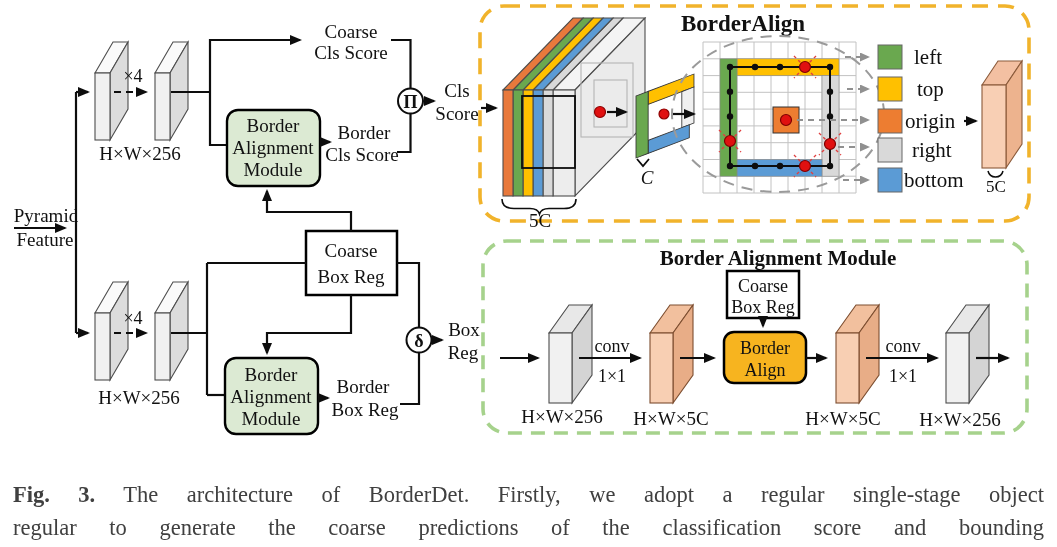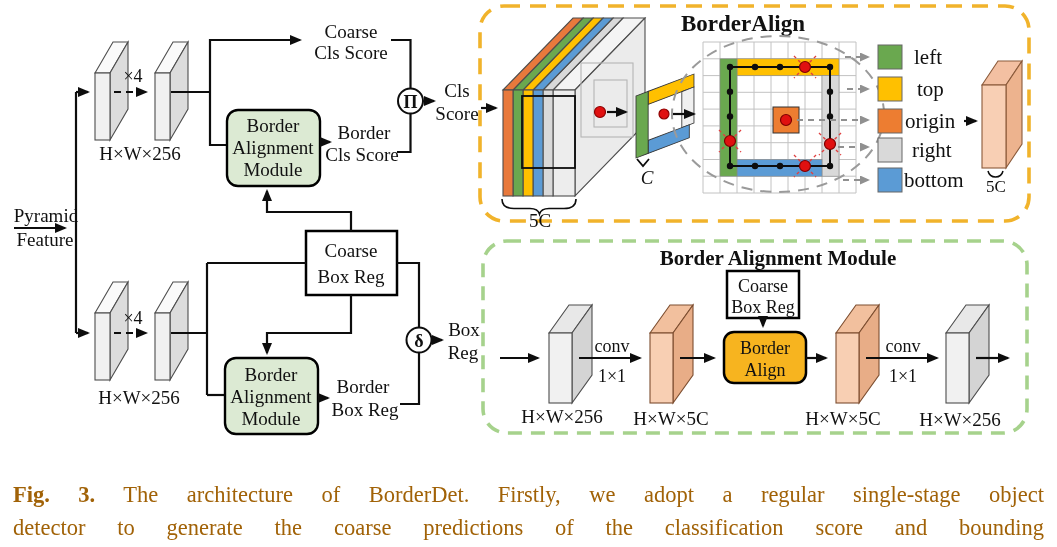--- a/index.html
+++ b/index.html
@@ -7,21 +7,21 @@
   .fig-wrap{width:1057px;height:462px;position:relative;}
   svg{display:block;}
   svg text{font-family:"Liberation Serif","DejaVu Serif",serif;fill:#111;}
   .t-mid{text-anchor:middle;}
   .lbl{font-size:19px;}
   .lbl-sm{font-size:18px;}
   .title-b{font-size:23px;font-weight:bold;}
   .title-b2{font-size:21px;font-weight:bold;}
   .leg{font-size:21px;}
   .sym{font-size:18px;font-weight:bold;}
-  .caption{margin:16px 13px 0 13px;color:#a16207;font-size:22.5px;line-height:33px;}
+  .caption{margin:16px 13px 0 13px;color:#404040;font-size:22.5px;line-height:33px;}
   .cap-line{text-align:justify;text-align-last:justify;white-space:normal;}
   .ln{stroke:#0d0d0d;stroke-width:2.2;fill:none;}
   .ln-thin{stroke:#0d0d0d;stroke-width:1.8;fill:none;}
   .dash{stroke-dasharray:7 5;}
   .gdash{stroke:#909090;stroke-width:1.8;fill:none;stroke-dasharray:6 5;}
   .slab-f{stroke:#4d4d4d;stroke-width:1.1;}
   .box-strong{fill:#ffffff;stroke:#000;stroke-width:2.5;}
 </style>
 </head>
 <body>
@@ -293,14 +293,14 @@
     <text class="lbl t-mid" x="562" y="423">H×W×256</text>
     <text class="lbl t-mid" x="671" y="425">H×W×5C</text>
     <text class="lbl t-mid" x="843" y="425">H×W×5C</text>
     <text class="lbl t-mid" x="960" y="426">H×W×256</text>
   </g>
 </svg>
 </div>
 
 <div class="caption">
   <div class="cap-line"><b>Fig. 3.</b> <span>The architecture of BorderDet. Firstly, we adopt a regular single-stage object</span></div>
-  <div class="cap-line"><span>detector to generate the coarse predictions of the classification score and bounding</span></div>
+  <div class="cap-line"><span>regular to generate the coarse predictions of the classification score and bounding</span></div>
 </div>
 
 </body></html>

